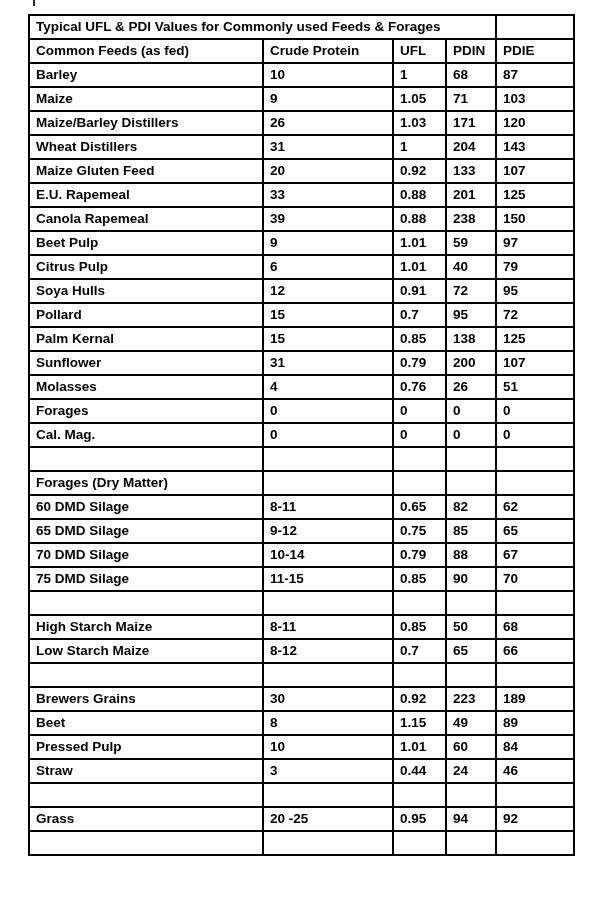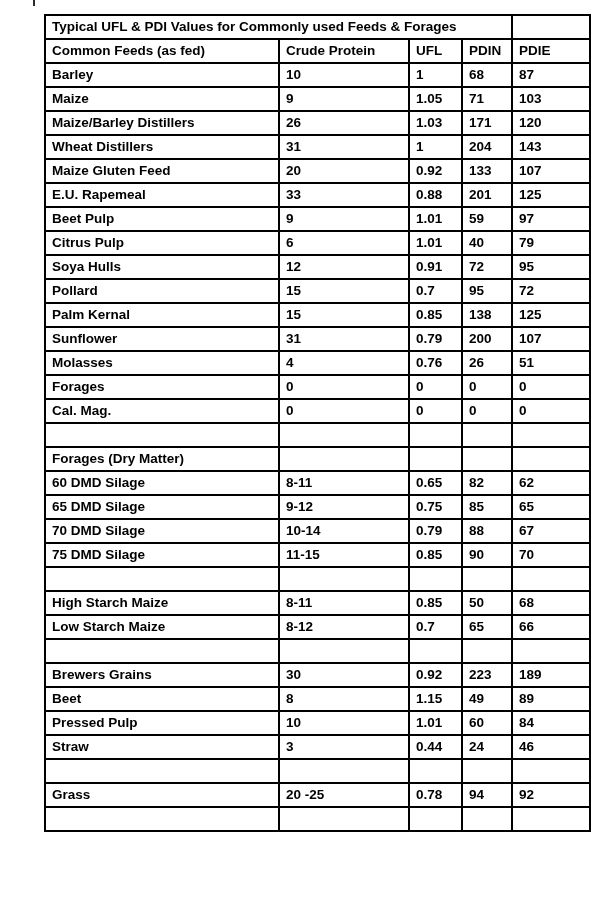--- a/index.html
+++ b/index.html
@@ -18,21 +18,21 @@
   .stray-mark {
     position: absolute;
     left: 33px;
     top: 0;
     width: 2px;
     height: 6px;
     background: #2a2a2a;
   }
   table.feeds {
     position: absolute;
-    left: 44px;
+    left: 28px;
     top: 14px;
     width: 547px;
     border-collapse: collapse;
     table-layout: fixed;
     color: #000000;
     font-size: 13.5px;
     font-weight: 600;
   }
   table.feeds td, table.feeds th {
     border: 2px solid #000000;
@@ -115,20 +115,27 @@
           <td>107</td>
         </tr>
         <tr>
           <td>E.U. Rapemeal</td>
           <td>33</td>
           <td>0.88</td>
           <td>201</td>
           <td>125</td>
         </tr>
         <tr>
+          <td>Canola Rapemeal</td>
+          <td>39</td>
+          <td>0.88</td>
+          <td>238</td>
+          <td>150</td>
+        </tr>
+        <tr>
           <td>Beet Pulp</td>
           <td>9</td>
           <td>1.01</td>
           <td>59</td>
           <td>97</td>
         </tr>
         <tr>
           <td>Citrus Pulp</td>
           <td>6</td>
           <td>1.01</td>
@@ -285,21 +292,21 @@
         <tr>
           <td></td>
           <td></td>
           <td></td>
           <td></td>
           <td></td>
         </tr>
         <tr>
           <td>Grass</td>
           <td>20 -25</td>
-          <td>0.78</td>
+          <td>0.95</td>
           <td>94</td>
           <td>92</td>
         </tr>
         <tr>
           <td></td>
           <td></td>
           <td></td>
           <td></td>
           <td></td>
         </tr>

